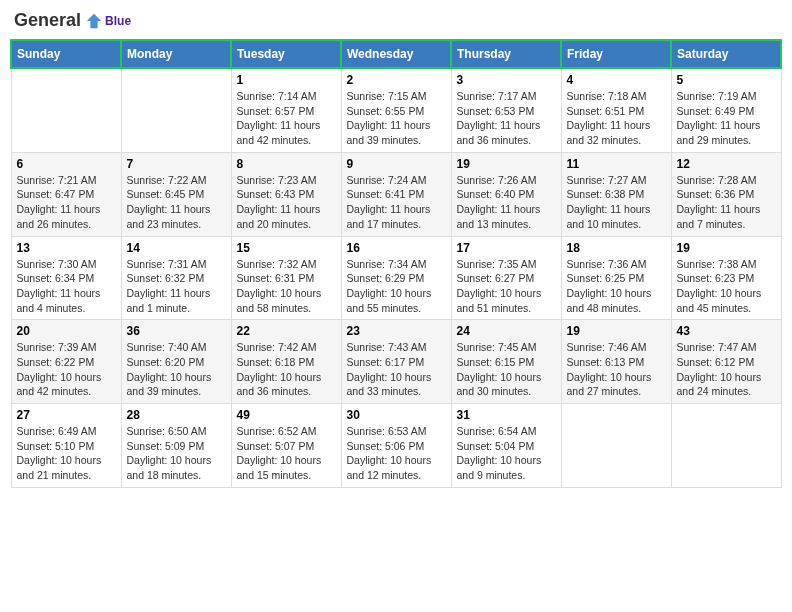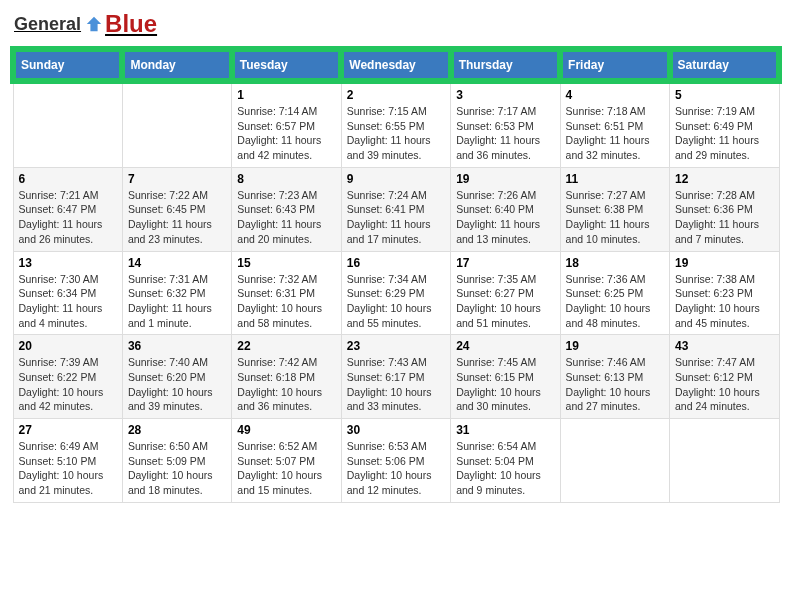--- a/index.html
+++ b/index.html
@@ -9,36 +9,35 @@
       width: 792px;
       min-height: 612px;
       padding: 10px;
     }
     .header {
       display: flex;
       justify-content: space-between;
       align-items: flex-start;
       margin-bottom: 8px;
       padding: 0 4px;
-      text-decoration: underline;
     }
     .logo {
       display: flex;
       align-items: center;
       gap: 2px;
     }
     .logo-text-general {
       font-size: 18px;
       font-weight: bold;
       color: #333;
     }
     .logo-text-blue {
-      font-size: 24px;
-      font-weight: bold;
-      color: #b91c1c;
+      font-size: 12px;
+      font-weight: bold;
+      color: #4c1d95;
     }
     .logo-icon {
       width: 18px;
       height: 18px;
       margin-left: 2px;
     }
     .title-block {
       text-align: right;
     }
     .month-title {
@@ -57,21 +56,21 @@
       border-collapse: collapse;
       font-size: 11px;
     }
     .calendar th {
       background-color: #3a7abf;
       color: white;
       text-align: left;
       padding: 6px 5px;
       font-size: 12px;
       font-weight: bold;
-      border: 6px solid #22c55e;
+      border: 2px solid #22c55e;
     }
     .calendar td {
       vertical-align: top;
       padding: 4px 5px;
       border: 1px solid #ddd;
       width: 14.28%;
       min-height: 80px;
       height: 80px;
     }
     .calendar tr:nth-child(even) td {

